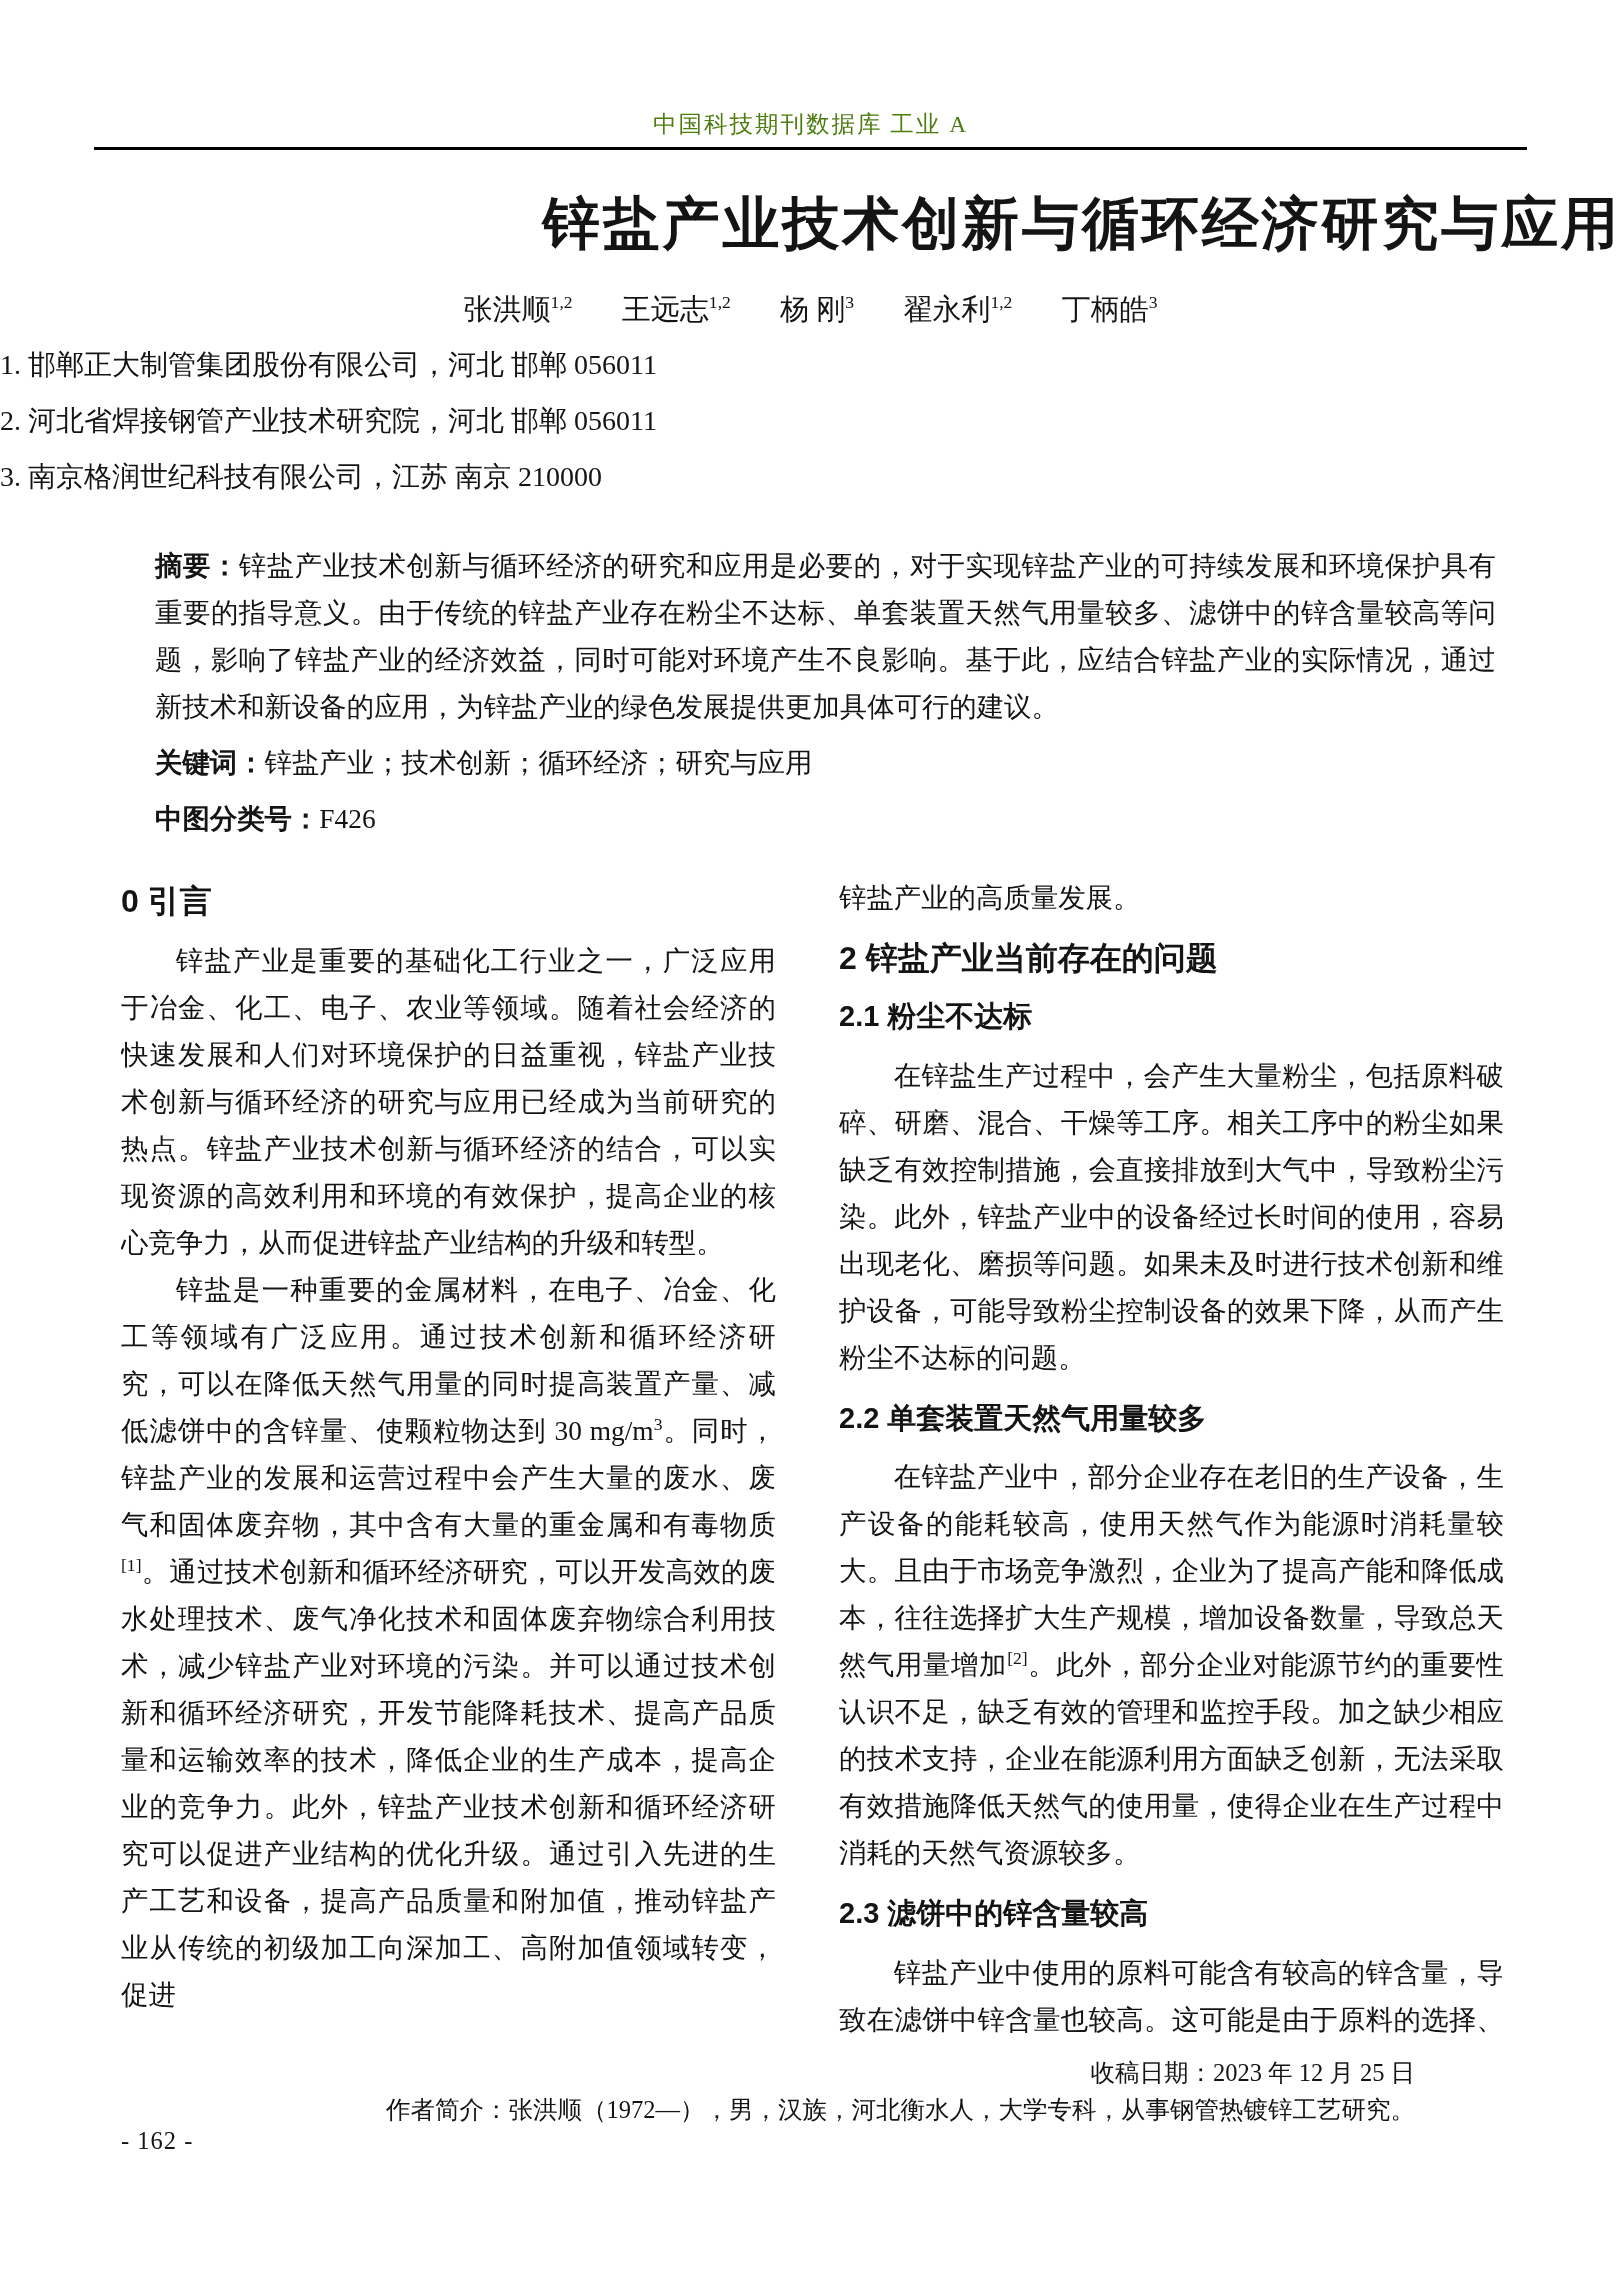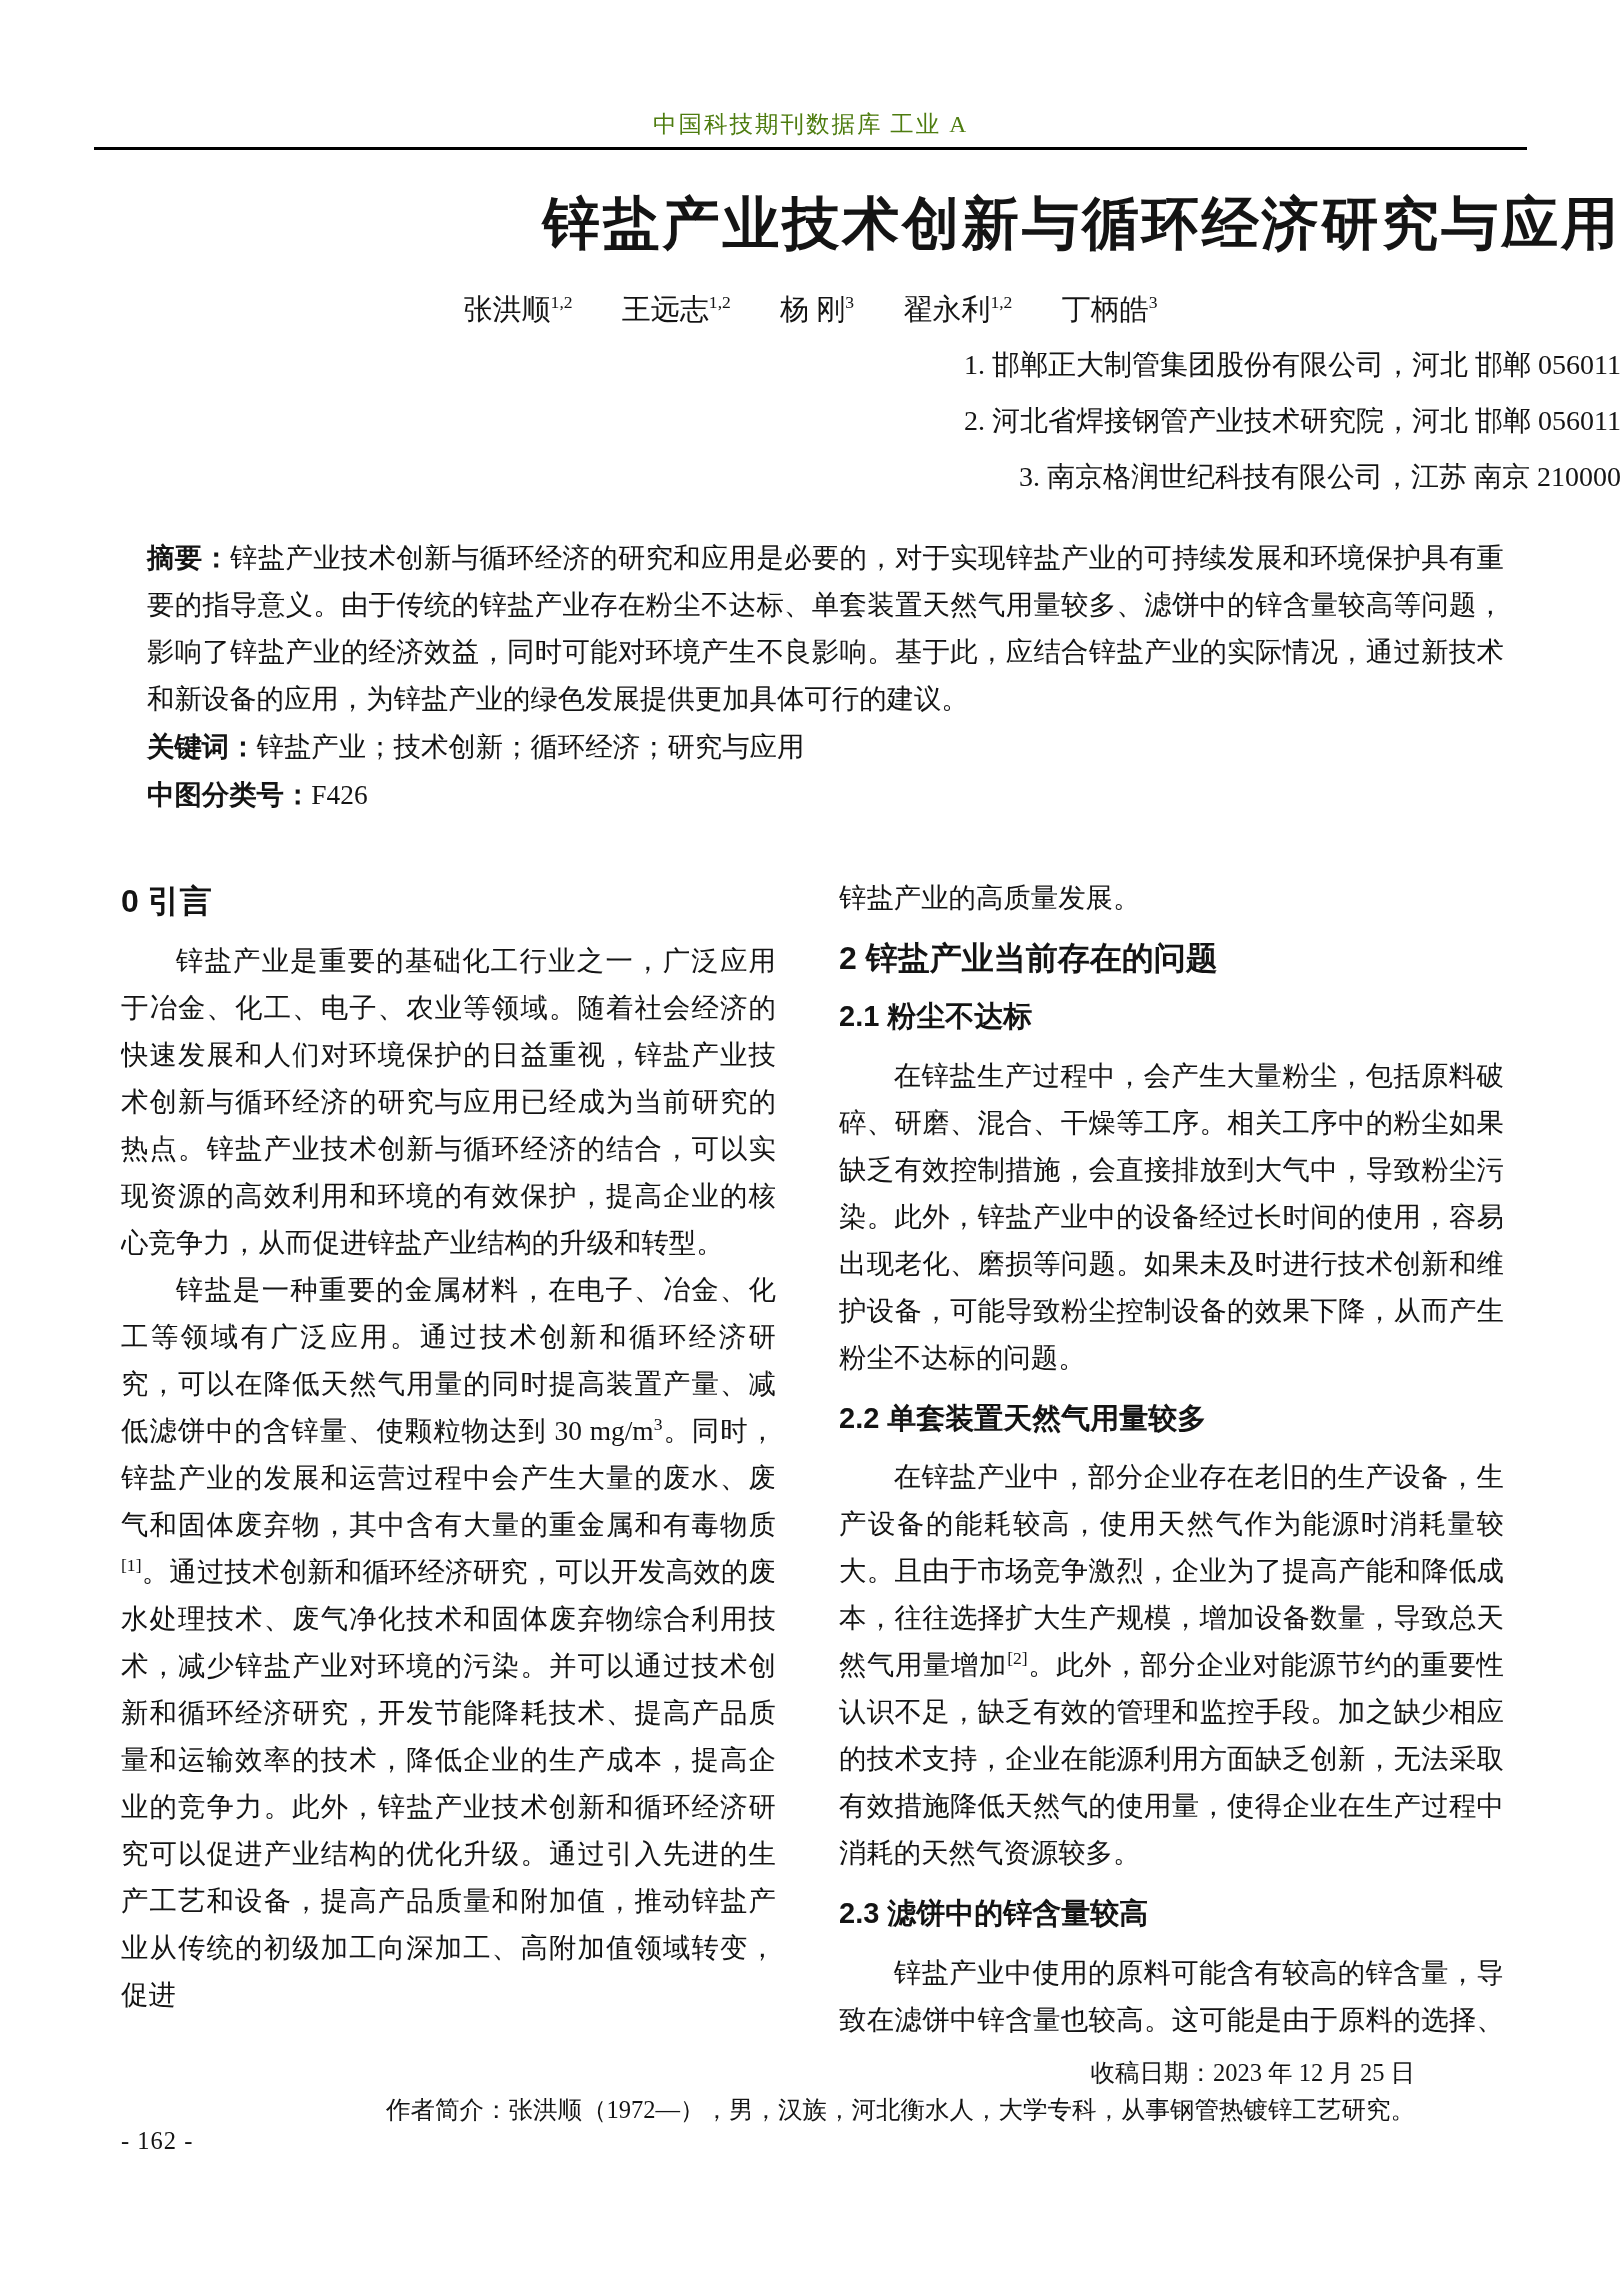--- a/index.html
+++ b/index.html
@@ -33,28 +33,28 @@
   .authors{
     position:absolute;top:290px;left:0;width:100%;
     text-align:center;font-size:29px;
   }
   .authors .author{margin:0 21px;white-space:nowrap;}
   .authors sup,.body sup{
     font-size:17.6px;line-height:0;vertical-align:super;letter-spacing:0;
   }
   .affils{
     position:absolute;top:337px;left:0;width:100%;
-    text-align:right;font-size:28px;line-height:56px;
+    text-align:left;font-size:28px;line-height:56px;
   }
   
   .abstract{
     position:absolute;left:147px;top:534px;width:1357px;
     font-size:27.4px;line-height:47px;text-align:justify;
   }
-  .abstract p{margin:0;}
+  .abstract p{margin:8px;}
   .lab{
     font-family:"Liberation Sans","DejaVu Sans",sans-serif;
     font-weight:bold;
   }
   
   .col{
     position:absolute;top:875px;height:1161px;overflow:hidden;
     font-size:27.4px;line-height:47px;text-align:justify;
   }
   .col-left{left:121px;width:655px;}

